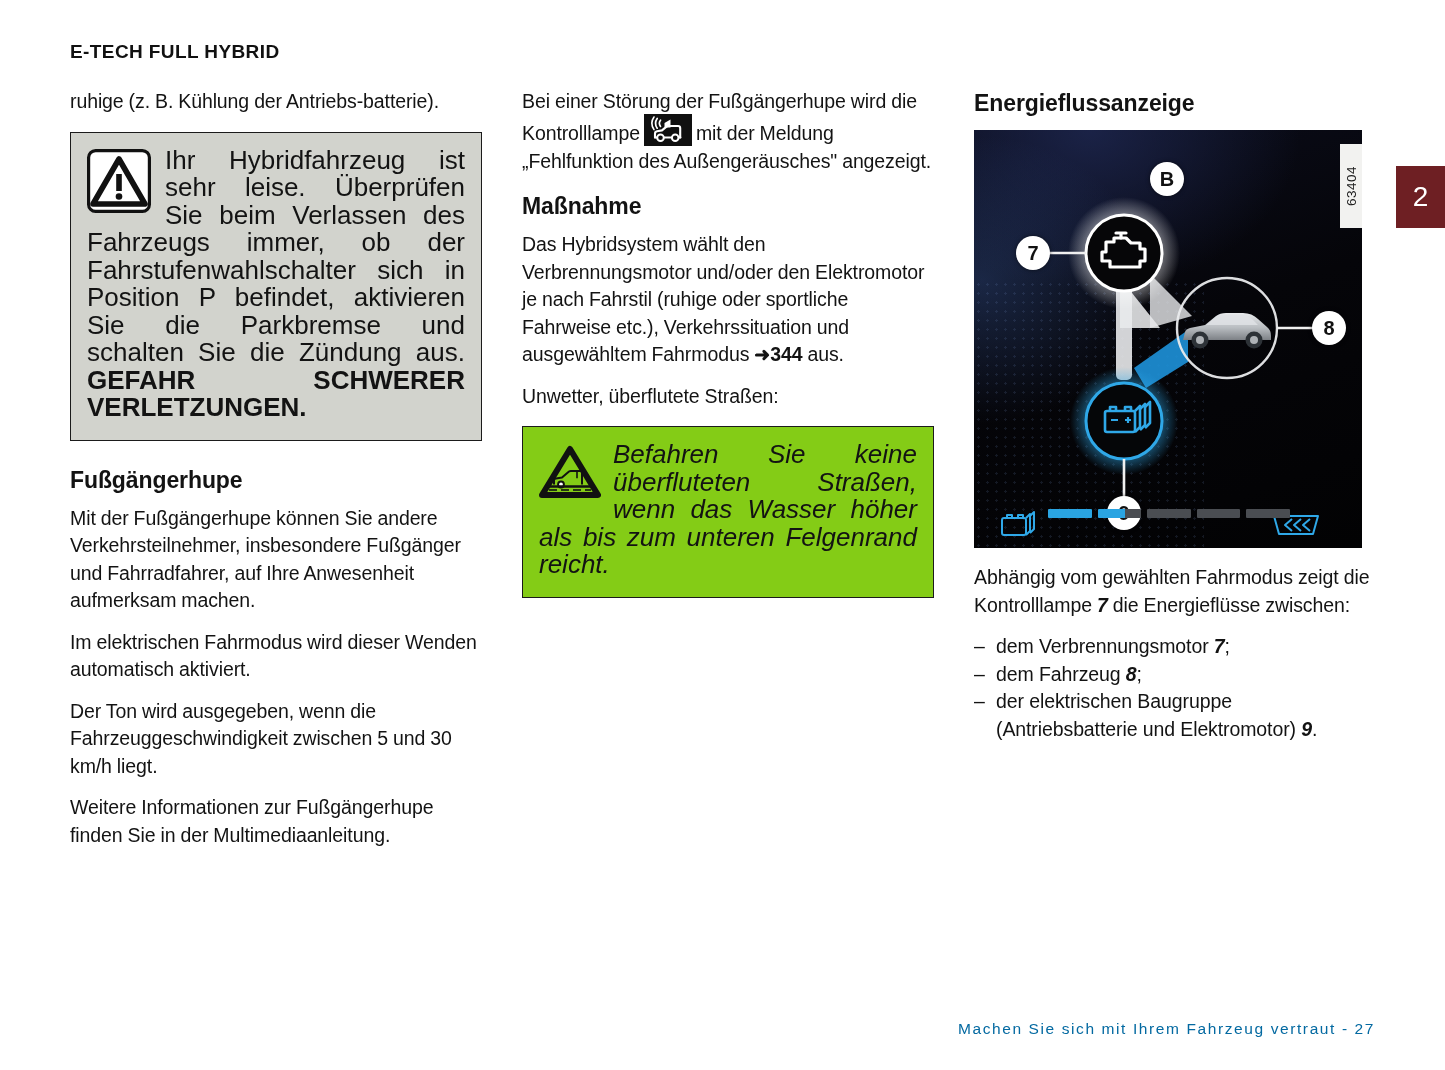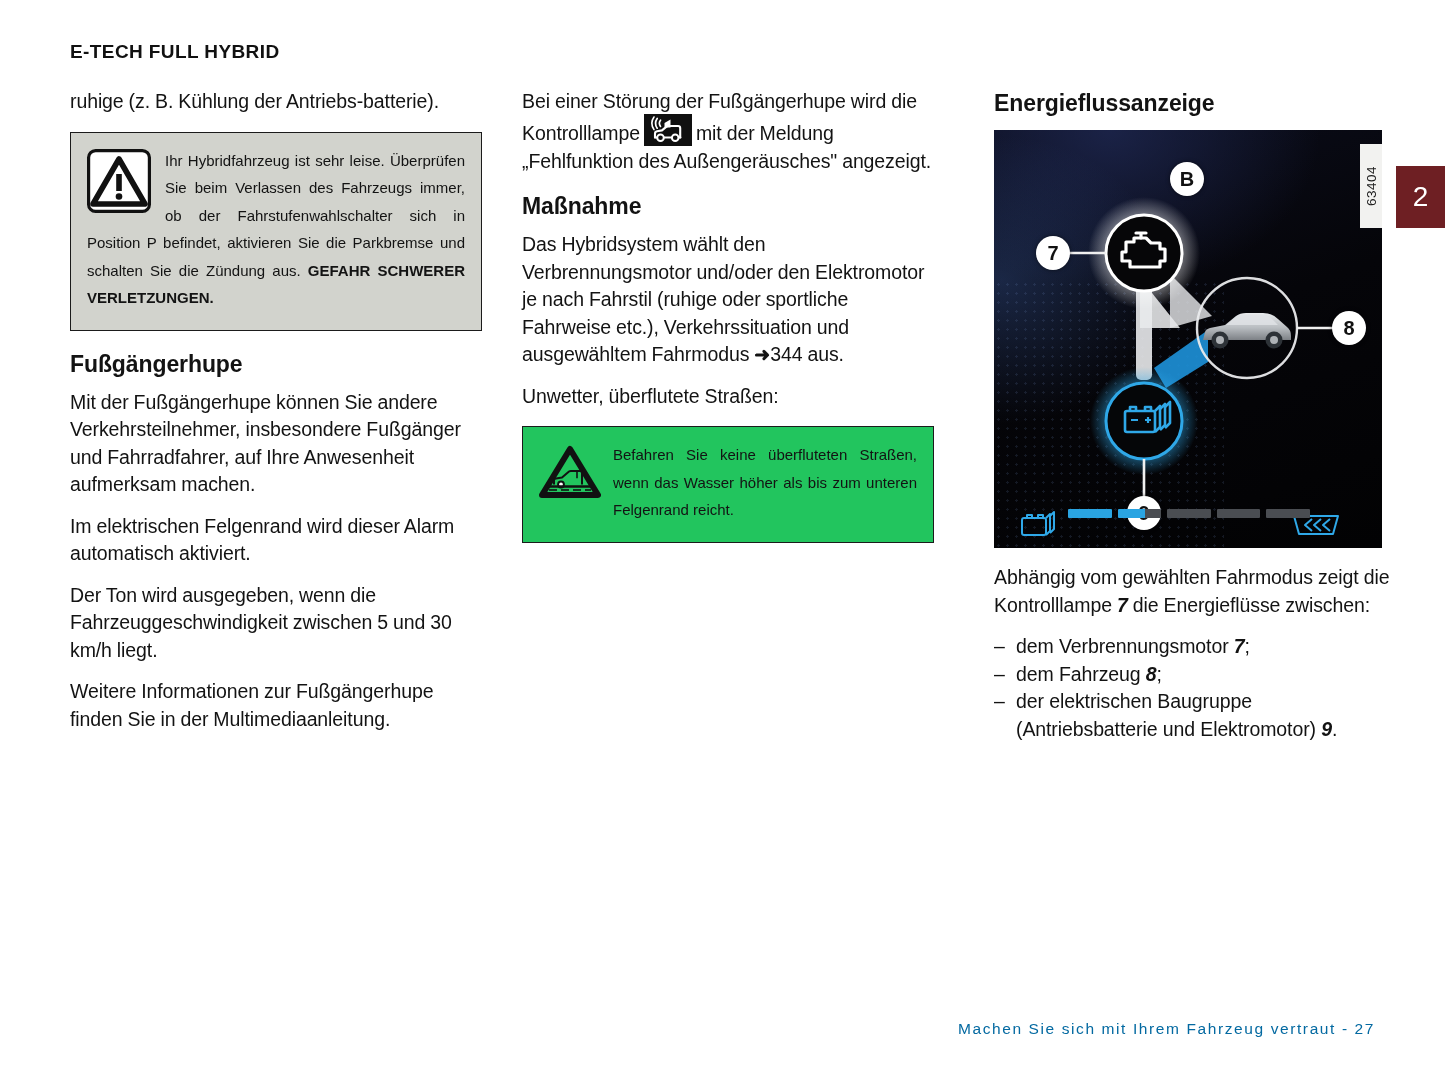--- a/index.html
+++ b/index.html
@@ -49,21 +49,21 @@
   }
 
   
   .col {
     position: absolute;
     top: 88px;
     width: 412px;
   }
   .col-1 { left: 70px; }
   .col-2 { left: 522px; }
-  .col-3 { left: 974px; width: 400px; margin-left: 20px; }
+  .col-3 { left: 974px; width: 400px; }
 
   p.body {
     font-size: 19.5px;
     line-height: 27.5px;
     margin-bottom: 14px;
     letter-spacing: -0.1px;
     word-spacing: -0.3px;
   }
   p.body:last-child { margin-bottom: 0; }
 
@@ -74,27 +74,27 @@
     margin-top: 16px;
     margin-bottom: 10px;
     letter-spacing: -0.1px;
   }
 
   
   .warnbox {
     border: 1.6px solid #1b1b1b;
     background: #d2d3cd;
     padding: 14px 16px 18px 16px;
-    margin: 16px 0 18px 0;
-    font-size: 15px;
+    margin: 16px 0 24px 0;
+    font-size: 26px;
     line-height: 27.5px;
     text-align: justify;
     position: relative;
   }
-  .warnbox.plain { background: #22c55e; }
+  .warnbox.plain { background: #84cc16; font-style: italic; }
 
   .warnbox .wtext { text-align: justify; }
   .warnbox .wbold { font-weight: bold; }
 
   .warn-icon-float {
     float: left;
     width: 64px;
     height: 64px;
     margin: 2px 14px 2px 0;
   }
@@ -112,21 +112,21 @@
     background: #101010;
     vertical-align: -8px;
     margin: 0 4px;
     position: relative;
     top: -2px;
   }
   .inline-lamp svg { display: block; }
 
   
   .ref-arrow { font-weight: bold; font-size: 19px; }
-  .ref-num { font-weight: normal; }
+  .ref-num { font-weight: bold; }
 
   
   ul.dashlist { list-style: none; margin: 0 0 0 0; }
   ul.dashlist li {
     font-size: 19.5px;
     line-height: 27.5px;
     padding-left: 22px;
     position: relative;
     letter-spacing: -0.1px;
   }
@@ -250,21 +250,21 @@
         </svg>
       </span>
       <div class="wtext">
         <span>Ihr Hybridfahrzeug ist sehr leise. Überprüfen Sie beim Verlassen des Fahrzeugs immer, ob der Fahrstufenwahlschalter sich in Position P befindet, aktivieren Sie die Parkbremse und schalten Sie die Zündung aus. </span><span class="wbold">GEFAHR SCHWERER VERLETZUNGEN.</span>
       </div>
     </div>
 
     <h2 class="section">Fußgängerhupe</h2>
 
     <p class="body">Mit der Fußgängerhupe können Sie andere Verkehrsteilnehmer, insbesondere Fußgänger und Fahrradfahrer, auf Ihre Anwesenheit aufmerksam machen.</p>
-    <p class="body">Im elektrischen Felgenrand wird dieser Alarm automatisch aktiviert.</p>
+    <p class="body">Im elektrischen Fahrmodus wird dieser Wenden automatisch aktiviert.</p>
     <p class="body">Der Ton wird ausgegeben, wenn die Fahrzeuggeschwindigkeit zwischen 5 und 30 km/h liegt.</p>
     <p class="body">Weitere Informationen zur Fußgängerhupe finden Sie in der Multimediaanleitung.</p>
   </div>
 
   <div class="col col-2">
 
     <p class="body">
       <span>Bei einer Störung der Fußgängerhupe wird die Kontrolllampe</span><span class="inline-lamp"><svg viewBox="0 0 48 32" width="48" height="32" aria-hidden="true">
           <rect x="0" y="0" width="48" height="32" fill="#101010"></rect>
 

